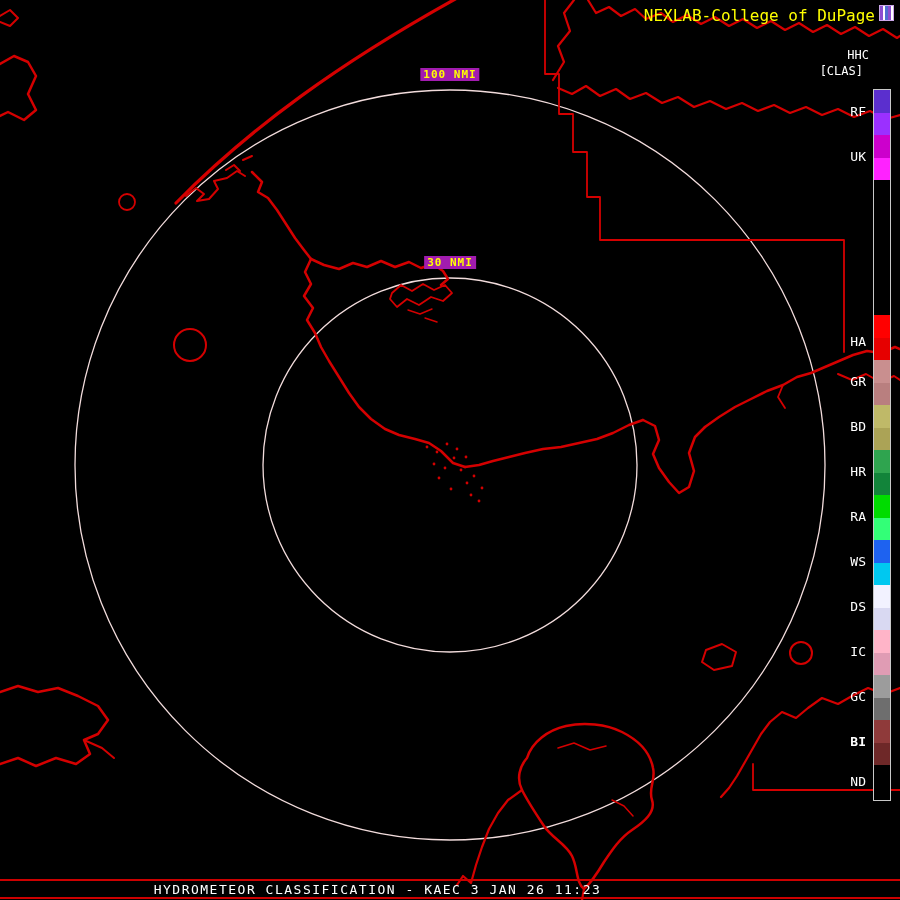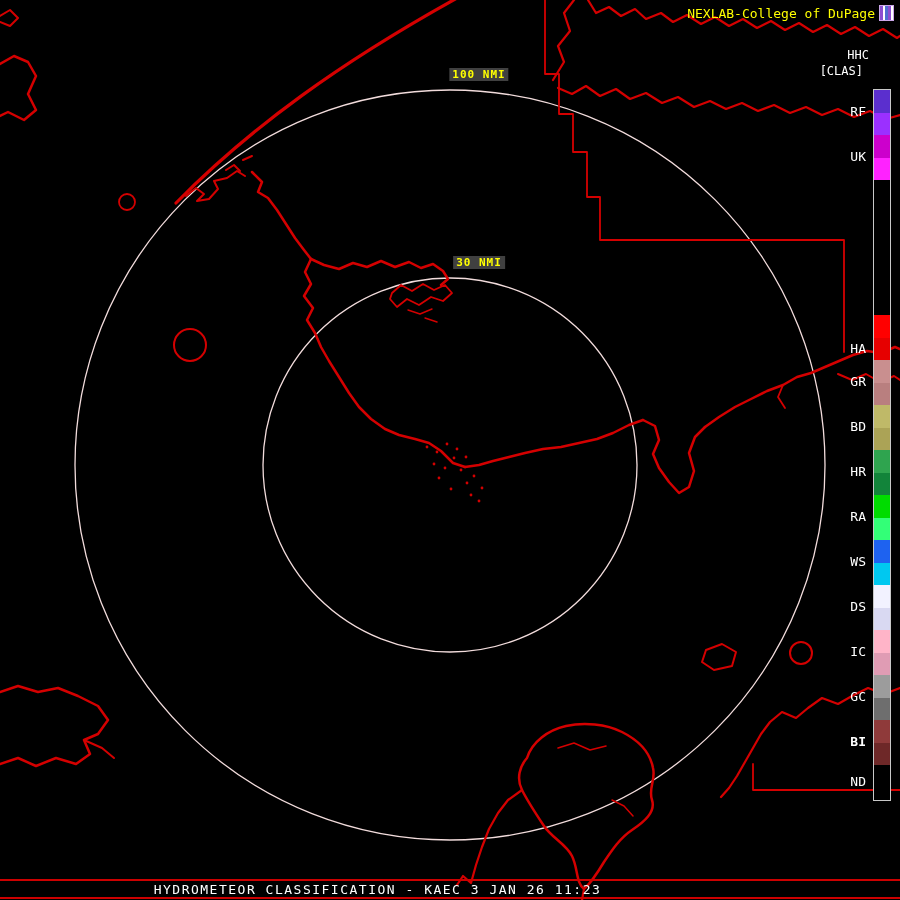--- a/index.html
+++ b/index.html
@@ -3,22 +3,22 @@
 <meta charset="utf-8">
 <style>
   html,body{margin:0;padding:0;background:#000;}
   .stage{position:relative;width:900px;height:900px;background:var(--bg,#000);overflow:hidden;
          font-family:"DejaVu Sans Mono",monospace;}
   svg.map{position:absolute;left:0;top:0;}
   .ring{stroke:var(--ring,#f2dcdc);fill:none;stroke-width:1.3;}
   .coast{stroke:var(--red,#d40000);fill:none;stroke-linejoin:round;stroke-linecap:round;}
   .speck{fill:var(--red,#d40000);}
   .ring-label{position:absolute;transform:translateX(-50%);color:var(--yellow,#ffff00);
-              font-size:11px;font-weight:bold;background:#404040;padding:0 3px;letter-spacing:1px;margin-left:29px;}
-  .brand{position:absolute;top:6px;right:25px;color:var(--yellow,#ffff00);font-size:13px;white-space:nowrap;}
+              font-size:11px;font-weight:bold;background:#a21caf;padding:0 3px;letter-spacing:1px;}
+  .brand{position:absolute;top:6px;right:25px;color:var(--yellow,#ffff00);font-size:16px;white-space:nowrap;}
   .logo{position:absolute;top:5px;right:6px;width:13px;height:14px;border:1px solid #caa6e8;
         background:repeating-linear-gradient(90deg,#8d4fd0 0 3px,#ffffff 3px 5px,#4f6fd0 5px 8px);}
   .hhc{position:absolute;top:48px;right:31px;color:var(--white,#fff);font-size:12px;}
   .clas{position:absolute;top:64px;right:37px;color:var(--white,#fff);font-size:12px;}
   .legend-bar{position:absolute;top:89px;left:873px;width:16px;border:1px solid #c8c8c8;}
   .legend-seg{width:100%;overflow:hidden;}
   .legend-seg div{width:100%;}
   .legend-label{position:absolute;right:34px;color:var(--white,#fff);font-size:13px;line-height:14px;height:14px;}
   .footer-rule{position:absolute;left:0;width:900px;height:2px;background:var(--rule,#cc0000);}
   .footer-text{position:absolute;left:0;top:882px;width:755px;text-align:center;color:var(--white,#fff);
@@ -163,21 +163,21 @@
         <div style="height: 22.5px; background: rgb(143, 58, 58);"></div>
         <div style="height: 22.5px; background: rgb(110, 40, 40);"></div>
       </div>
       <div class="legend-seg" style="height: 35px;">
         <div style="height: 35px; background: rgb(0, 0, 0);"></div>
       </div>
     </div>
   <div id="legend-labels">
       <div class="legend-label" style="top: 104.5px;">RF</div>
       <div class="legend-label" style="top: 149.5px;">UK</div>
-      <div class="legend-label" style="top: 342px;">HA</div>
+      <div class="legend-label" style="top: 335px;">HA</div>
       <div class="legend-label" style="top: 374.5px;">GR</div>
       <div class="legend-label" style="top: 419.5px; margin-left: 44px;">BD</div>
       <div class="legend-label" style="top: 464.5px;">HR</div>
       <div class="legend-label" style="top: 509.5px;">RA</div>
       <div class="legend-label" style="top: 554.5px;">WS</div>
       <div class="legend-label" style="top: 599.5px;">DS</div>
       <div class="legend-label" style="top: 644.5px;">IC</div>
       <div class="legend-label" style="top: 689.5px;">GC</div>
       <div class="legend-label" style="top: 734.5px; font-weight: bold;">BI</div>
       <div class="legend-label" style="top: 774.5px; margin-left: 37px;">ND</div>

